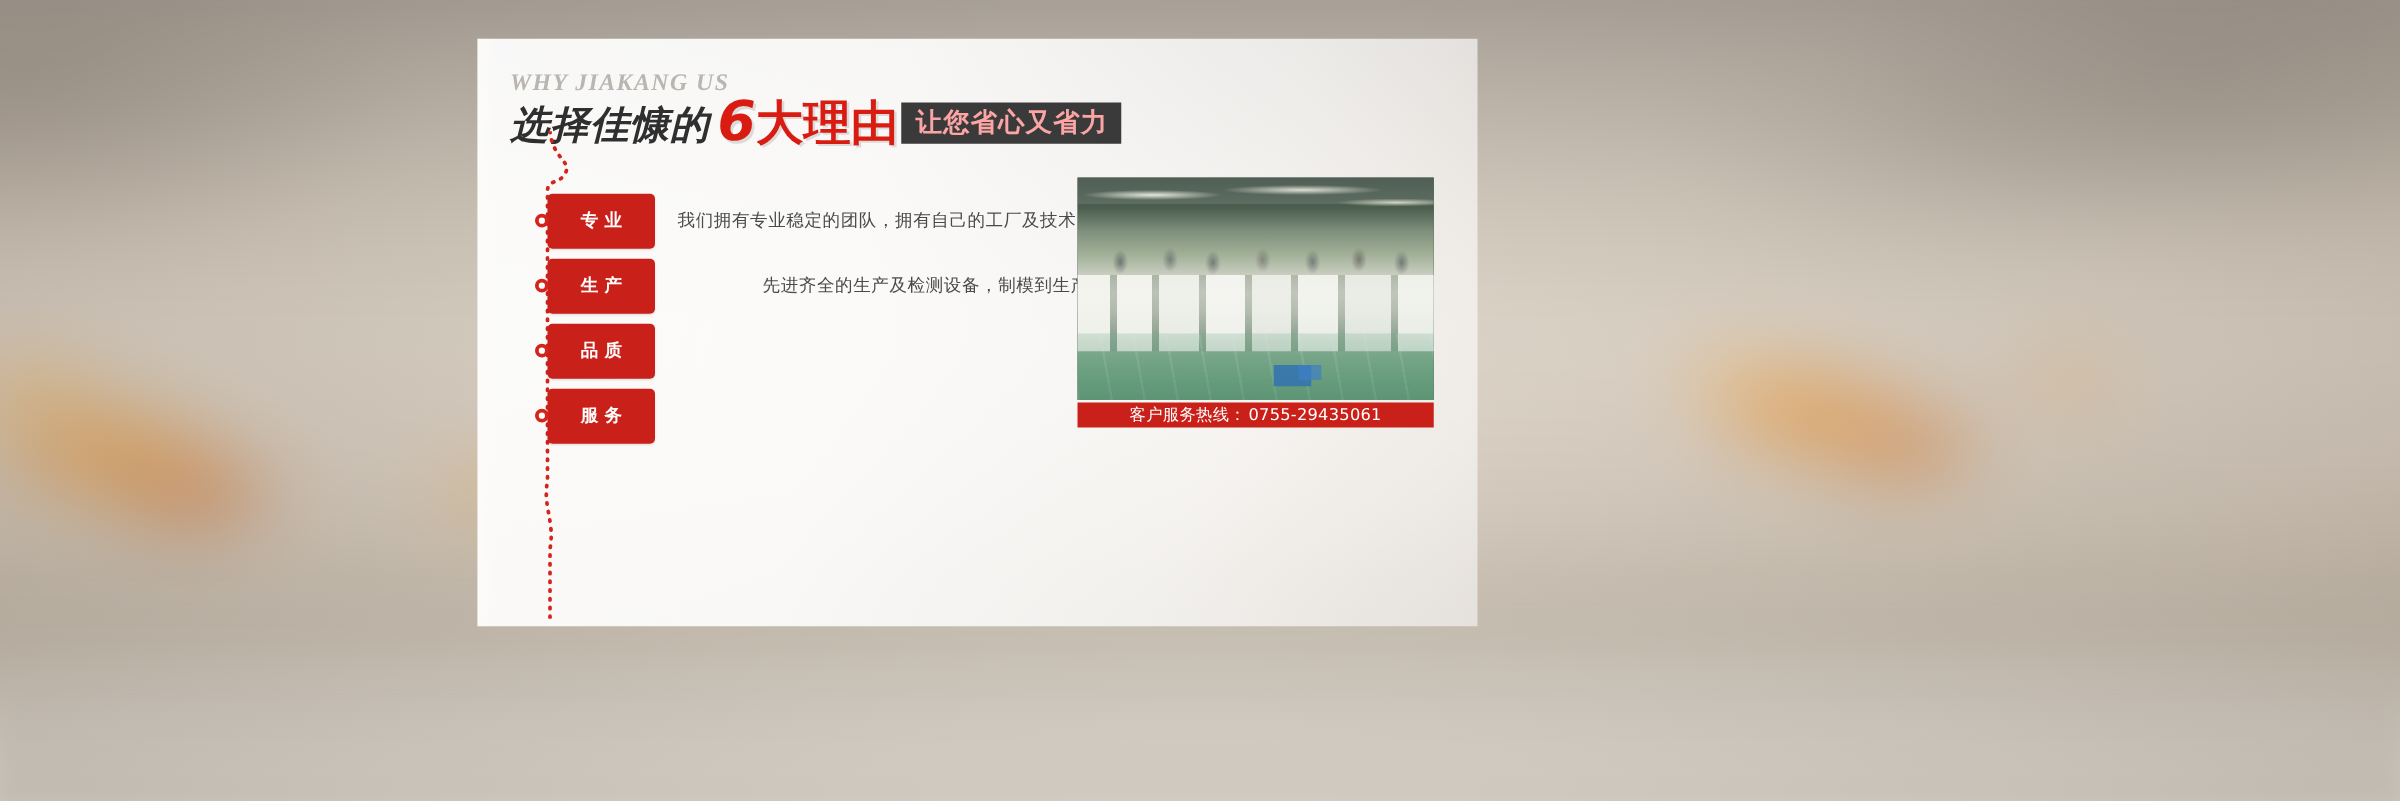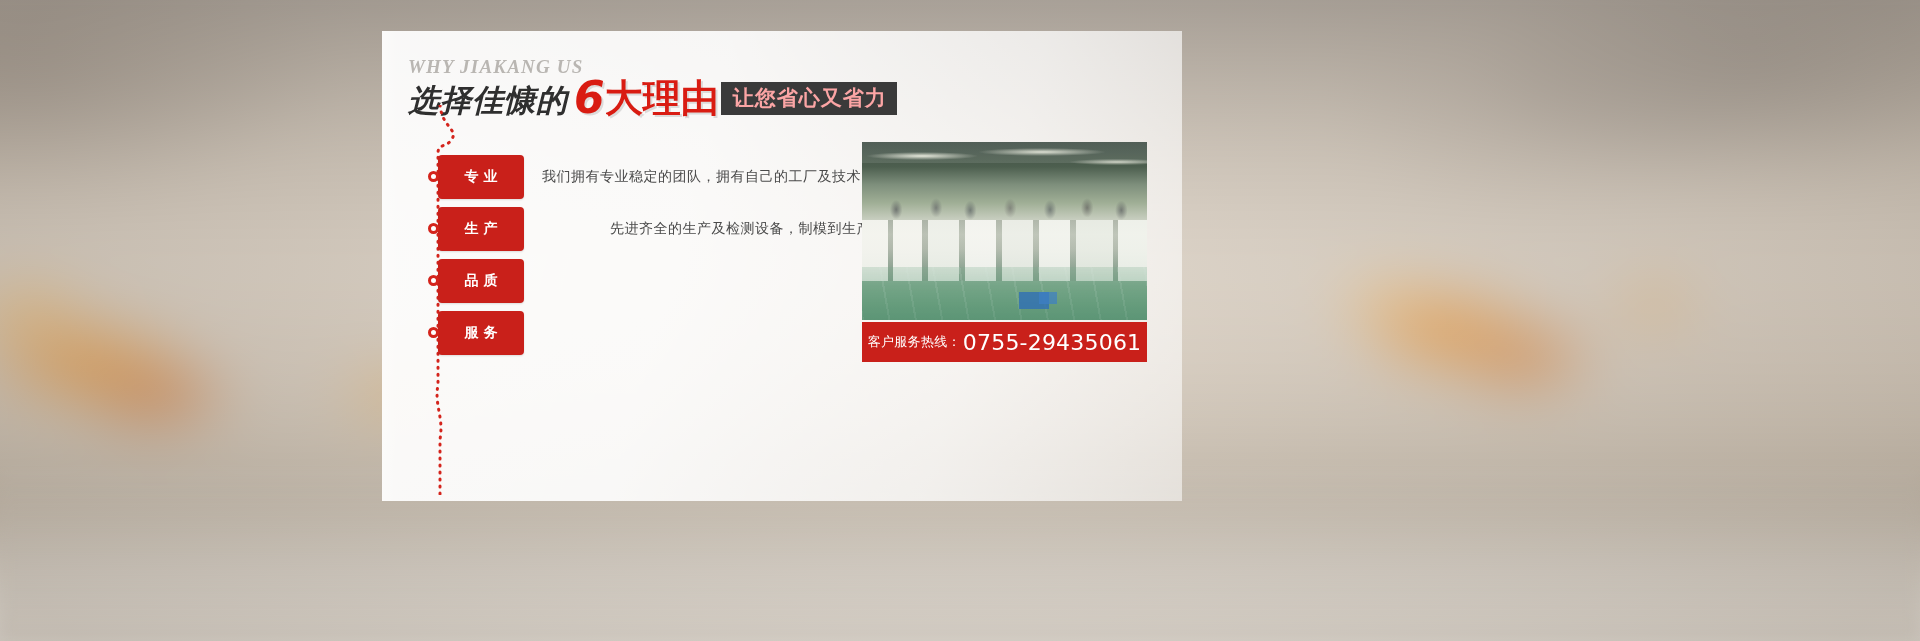--- a/index.html
+++ b/index.html
@@ -270,37 +270,37 @@
   .photo-blue2 {
     position: absolute; left: 62%; bottom: 9%;
     width: 18px; height: 12px;
     background: #3d7fc4; opacity: .7;
   }
 
   
   .hotline {
     position: absolute;
     left: 862px; top: 322px;
-    width: 285px; height: 40px;
+    width: 285px; height: 20px;
     background: #c9201a;
     display: flex;
     align-items: center;
     justify-content: center;
     gap: 2px;
     color: #fff;
     white-space: nowrap;
   }
   .hotline-label {
     font-family: "DejaVu Sans", "Liberation Sans", sans-serif;
     font-size: 13px;
     letter-spacing: .3px;
   }
   .hotline-number {
     font-family: "DejaVu Sans", "Liberation Sans", sans-serif;
-    font-size: 22px;
+    font-size: 13px;
     font-weight: 400;
     letter-spacing: .2px;
   }
 </style>
 </head>
 <body>
 
 <div id="stage">
 
   <div id="bg"></div>

